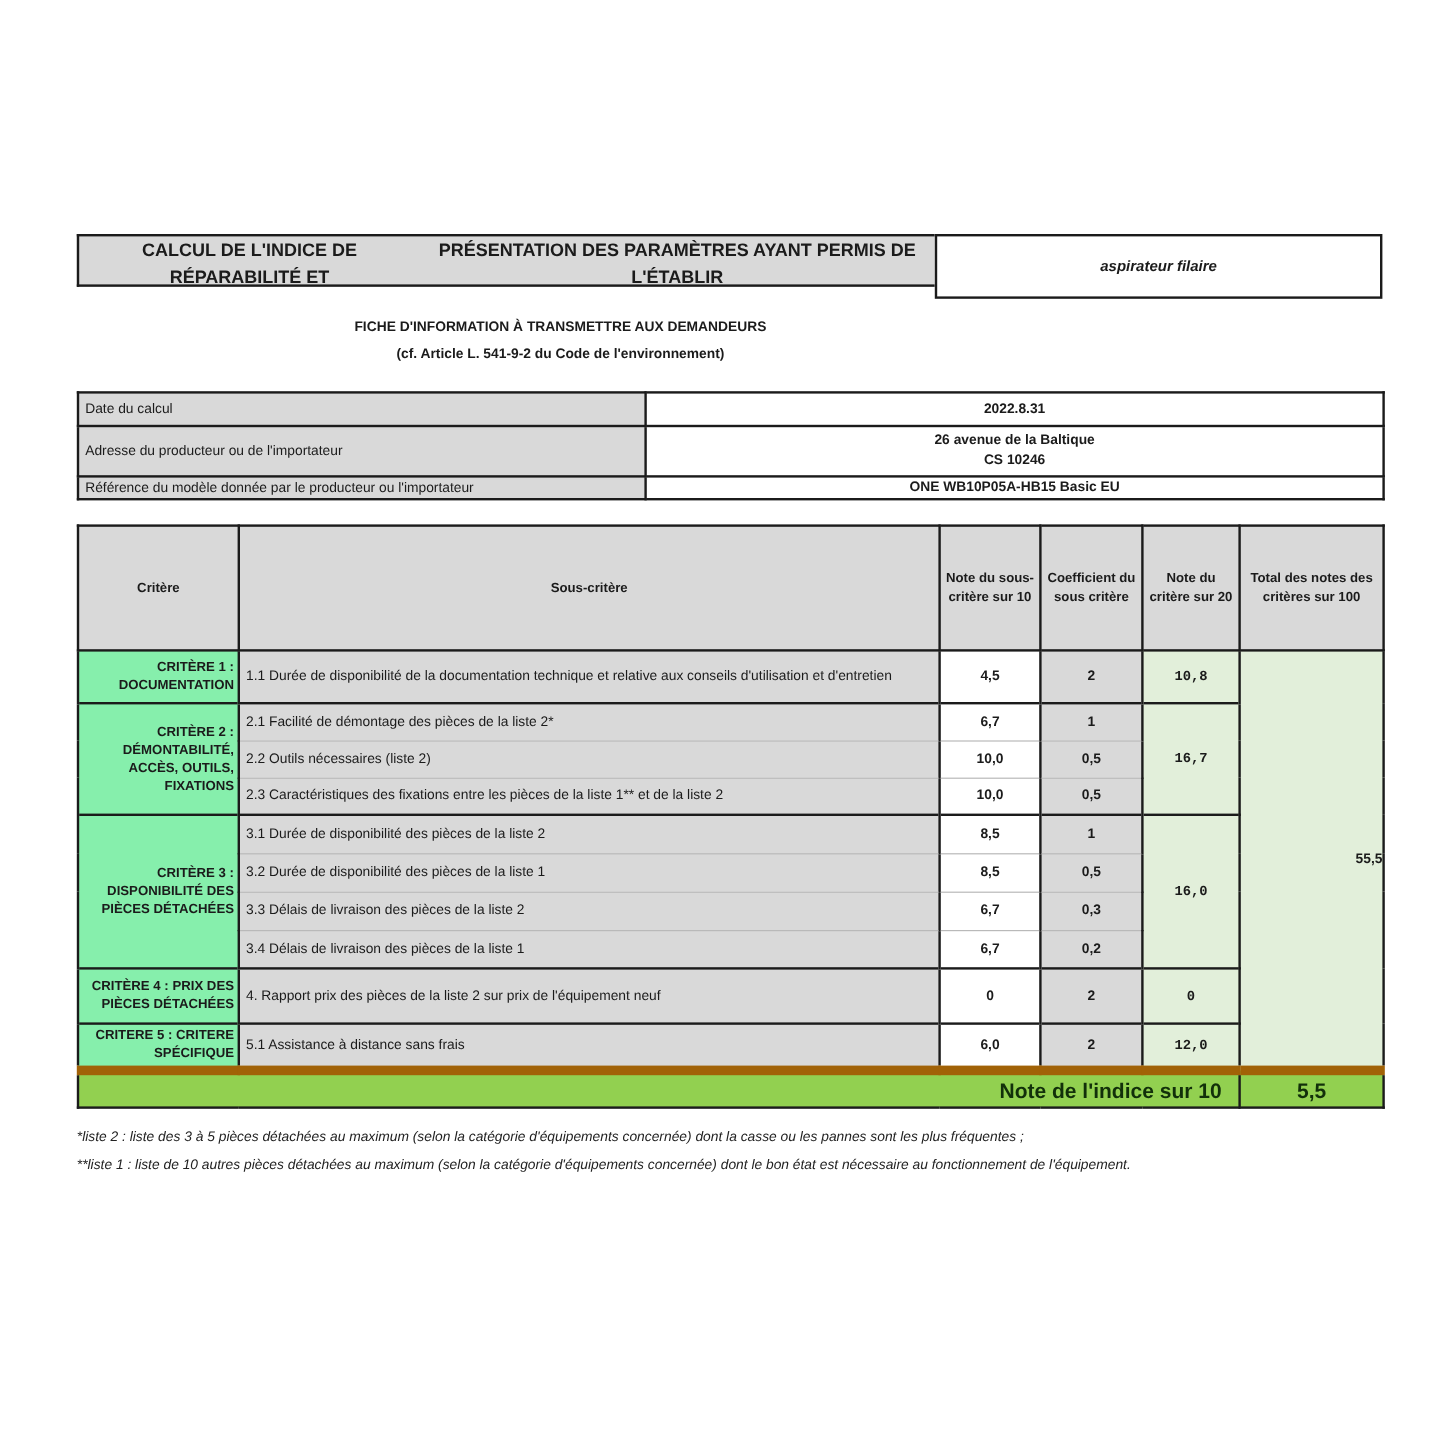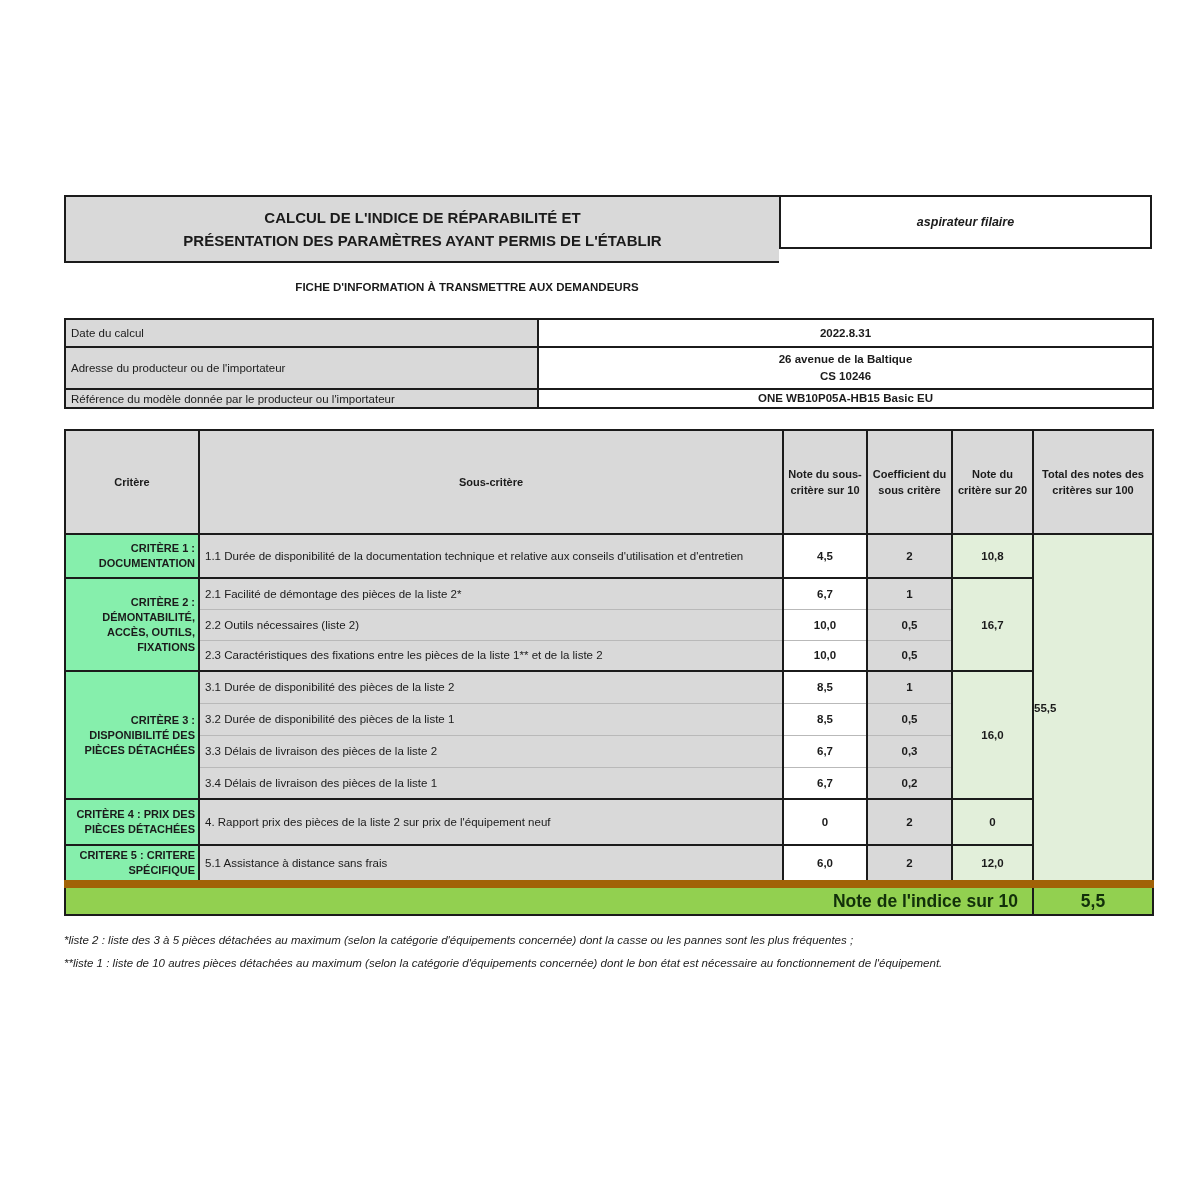--- a/index.html
+++ b/index.html
@@ -4,23 +4,23 @@
 <style>
   * { margin:0; padding:0; box-sizing:border-box; }
   html,body { width:1200px; height:1200px; background:#ffffff; }
   body { font-family:"Liberation Sans", sans-serif; color:#1b1b1b; position:relative; }
 
   .doc { position:absolute; left:64px; top:195px; width:1088px; }
 
   
   .header-row { display:flex; }
   .title-box {
-    width:715px; height:68px; background:#d9d9d9;
+    width:715px; height:44px; background:#d9d9d9;
     border:2px solid #1b1b1b; border-right:none;
-    display:flex; flex-direction:column; justify-content:center;
+    display:flex; flex-direction:row; justify-content:center;
     text-align:center; font-weight:bold; font-size:15px; line-height:23px;
   }
   .product-box {
     width:373px; height:54px; background:#ffffff; border:2px solid #1b1b1b;
     display:flex; align-items:center; justify-content:center;
     font-weight:bold; font-style:italic; font-size:12.5px;
   }
 
   
   .subtitle { margin-top:13px; width:806px; text-align:center;
@@ -41,22 +41,22 @@
     text-align:center; vertical-align:middle; padding:0 3px;
   }
   .main td { border-left:2px solid #1b1b1b; border-right:2px solid #1b1b1b; vertical-align:middle; }
   .main tr.bs > td { border-top:2px solid #1b1b1b; }
   .main tr.in > td { border-top:1px solid #b9b9b9; }
   .main td.crit { background:#86efac; font-weight:bold; font-size:11px;
                   text-align:right; line-height:15px; padding:2px 3px; }
   .main td.sub  { background:#d9d9d9; padding:2px 5px; line-height:14px; }
   .main td.n10  { background:#ffffff; text-align:center; font-weight:bold; }
   .main td.coef { background:#d9d9d9; text-align:center; font-weight:bold; }
-  .main td.n20  { background:#e2efda; text-align:center; font-weight:bold; }
-  .main td.total{ background:#e2efda; text-align:left; font-weight:bold;
+  .main td.n20  { background:#e2efda; text-align:center; font-weight:bold;font-family:Liberation Mono, monospace; }
+  .main td.total{ background:#e2efda; text-align:right; font-weight:bold;
                   border-bottom:2px solid #1b1b1b; }
   .main tr.idx > td {
     background:#92d050; border-top:8px solid #a16207; border-bottom:2px solid #1b1b1b;
     color:#12300a; font-size:17.5px; font-weight:bold;
   }
   .main td.idxlbl { text-align:right; padding-right:14px; }
   .main td.idxval { text-align:center; }
 
   
   .notes { margin-top:13px; font-style:italic; font-size:11.5px;
@@ -72,20 +72,21 @@
       <div>CALCUL DE L'INDICE DE RÉPARABILITÉ ET</div>
       <div>PRÉSENTATION DES PARAMÈTRES AYANT PERMIS DE L'ÉTABLIR</div>
     </div>
     <div class="product-box">
       <span>aspirateur filaire</span>
     </div>
   </div>
 
   <div class="subtitle">
     <div>FICHE D'INFORMATION À TRANSMETTRE AUX DEMANDEURS</div>
+    <div>(cf. Article L. 541-9-2 du Code de l'environnement)</div>
   </div>
 
   <table class="info">
     <colgroup>
         <col style="width:473px">
         <col style="width:615px">
       </colgroup>
     <tbody>
         <tr style="height:28px">
       <td class="lbl">Date du calcul</td>

